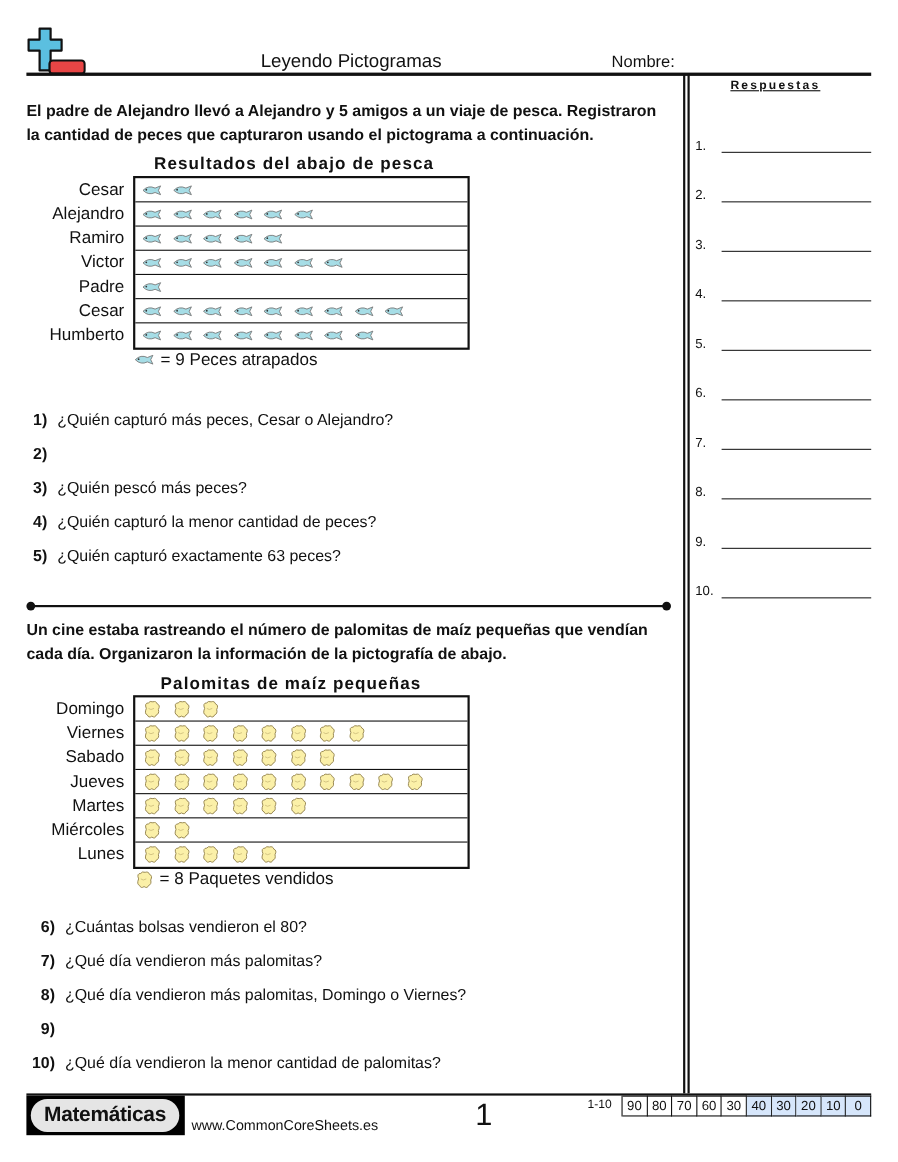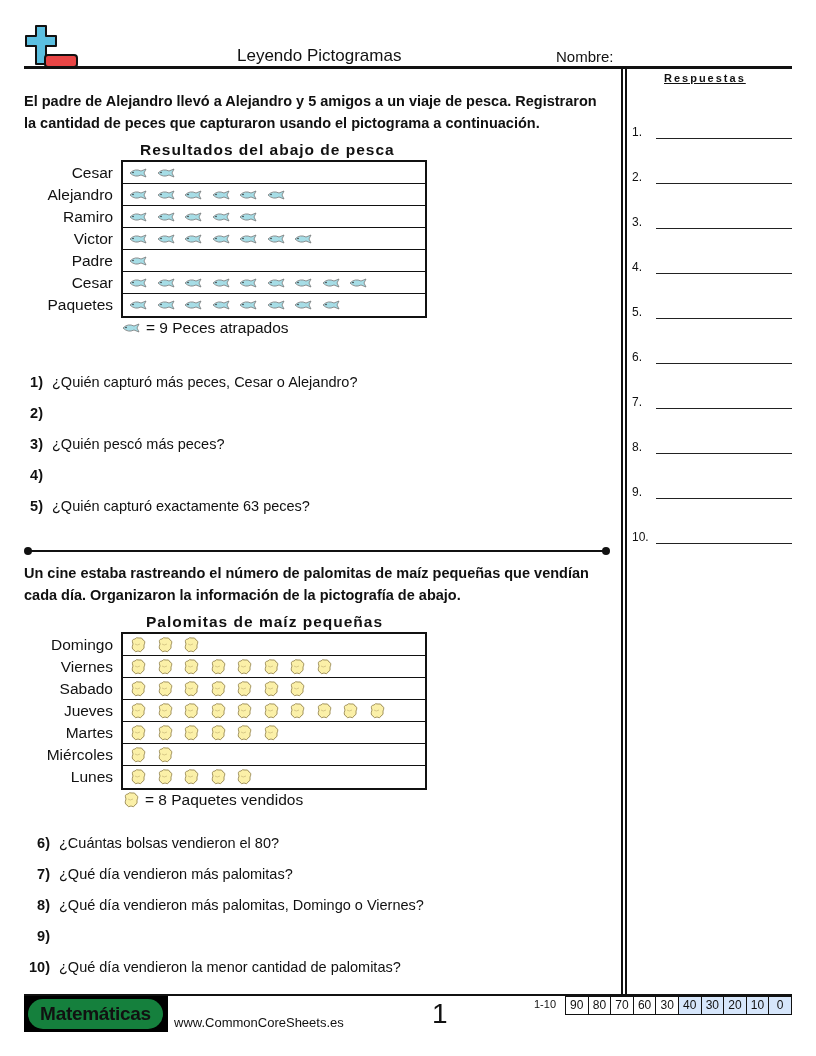--- a/index.html
+++ b/index.html
@@ -34,21 +34,21 @@
   .legend { position: absolute; left: 122px; font-size: 15.5px; display: flex; align-items: flex-start; gap: 5px; }
 
   .question { position: absolute; font-size: 14.5px; display: flex; }
   .q-num { font-weight: bold; width: 28px; text-align: right; margin-right: 9px; }
 
   .section-rule { position: absolute; left: 28px; top: 550px; width: 578px; height: 2px; background: #111; }
   .dot { position: absolute; top: 547px; width: 8px; height: 8px; border-radius: 50%; background: #111; }
 
   .footer-rule { position: absolute; left: 24px; top: 994px; width: 768px; height: 2px; background: #111; }
   .brand { position: absolute; left: 24px; top: 996px; width: 144px; height: 36px; background: #000; }
-  .brand-pill { position: absolute; left: 4px; top: 3px; width: 135px; height: 30px; border-radius: 15px; background: #15803d;
+  .brand-pill { position: absolute; left: 4px; top: 3px; width: 135px; height: 30px; border-radius: 15px; background: #e5e5e5;
     font-size: 19px; font-weight: bold; display: flex; align-items: center; justify-content: center; letter-spacing: -0.3px; }
   .site { position: absolute; left: 174px; top: 1015px; font-size: 13px; }
   .page-num { position: absolute; left: 432px; top: 998px; font-size: 28px; }
   .score-label { position: absolute; left: 534px; top: 998px; font-size: 11px; }
   .score-table { position: absolute; left: 565px; top: 996px; display: flex; border-left: 1px solid #111; }
   .score-cell { width: 22.6px; height: 19px; border: 1px solid #111; border-left: none; font-size: 12px; text-align: center; line-height: 17px; }
   .score-cell.shaded { background: #d6e6fb; }
 </style>
 </head>
 <body>
@@ -113,21 +113,21 @@
   <div>la cantidad de peces que capturaron usando el pictograma a continuación.</div>
 </div>
 <div class="graph-title" style="left:140px; top:141px;">Resultados del abajo de pesca</div>
 <div id="labels1">
     <div class="row-label" style="top: 162px;">Cesar</div>
     <div class="row-label" style="top: 184px;">Alejandro</div>
     <div class="row-label" style="top: 206px;">Ramiro</div>
     <div class="row-label" style="top: 228px;">Victor</div>
     <div class="row-label" style="top: 250px;">Padre</div>
     <div class="row-label" style="top: 272px;">Cesar</div>
-    <div class="row-label" style="top: 294px;">Paquetes</div>
+    <div class="row-label" style="top: 294px;">Humberto</div>
   </div>
 <div class="graph" id="graph1" style="top:160px;">
     <div class="graph-row">
       <svg class="fish" viewBox="0 0 19 10">
         <path d="M1 5 Q6 0 12 3 L17 1 L15 5 L17 9 L12 7 Q6 10 1 5 Z" fill="#a6dde6" stroke="#777" stroke-width="0.8"></path>
         <circle cx="4" cy="4.5" r="0.8" fill="#333"></circle>
       </svg>
       <svg class="fish" viewBox="0 0 19 10">
         <path d="M1 5 Q6 0 12 3 L17 1 L15 5 L17 9 L12 7 Q6 10 1 5 Z" fill="#a6dde6" stroke="#777" stroke-width="0.8"></path>
         <circle cx="4" cy="4.5" r="0.8" fill="#333"></circle>
@@ -304,20 +304,21 @@
     </div>
     <div class="question" style="top: 405px; left: 15px;">
       <span class="q-num">2)</span>
     </div>
     <div class="question" style="top: 436px; left: 15px;">
       <span class="q-num">3)</span>
       <span>¿Quién pescó más peces?</span>
     </div>
     <div class="question" style="top: 467px; left: 15px;">
       <span class="q-num">4)</span>
+      <span>¿Quién capturó la menor cantidad de peces?</span>
     </div>
     <div class="question" style="top: 498px; left: 15px;">
       <span class="q-num">5)</span>
       <span>¿Quién capturó exactamente 63 peces?</span>
     </div>
   </div>
 
 <div class="dot" style="left:24px;"></div>
 <div class="section-rule"></div>
 <div class="dot" style="left:602px;"></div>

